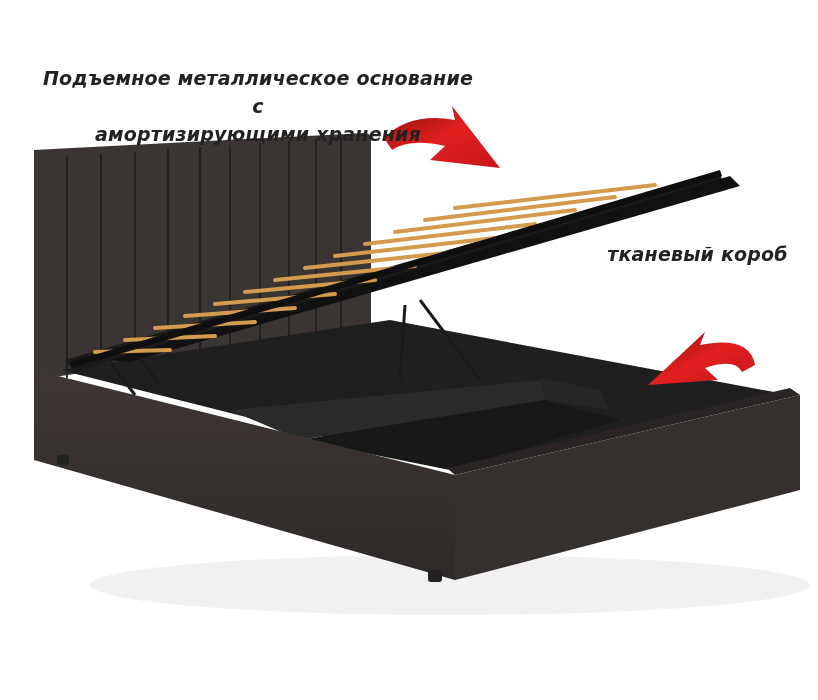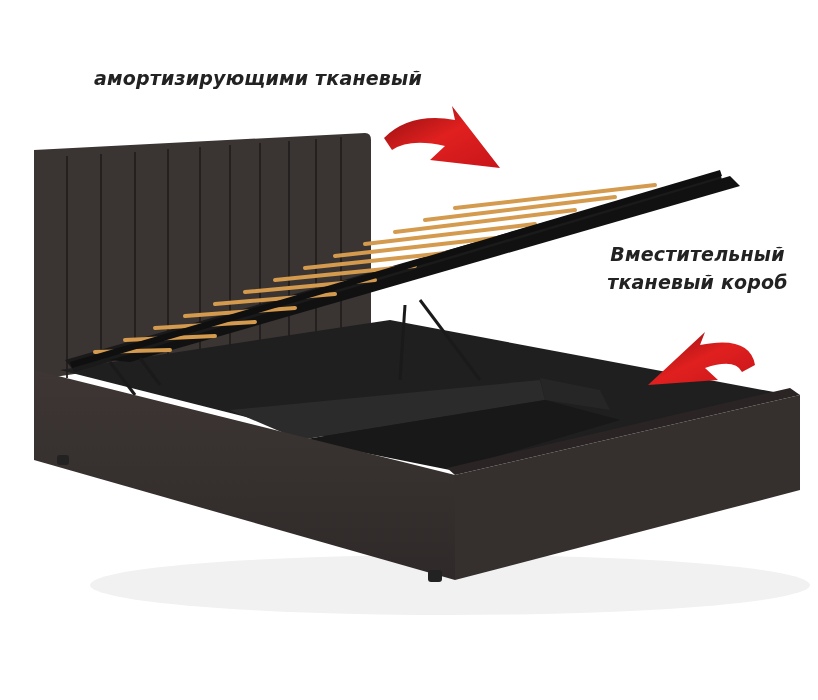--- a/index.html
+++ b/index.html
@@ -89,19 +89,19 @@
   <g>
     <path d="M384 138 Q410 112 455 120 L452 106 L500 168 L430 160 L445 146 Q410 138 392 150 Z" fill="url(#arrowGrad)"></path>
   </g>
 
   <g>
     <path d="M755 365 Q750 335 700 345 L705 332 L648 385 L718 380 L705 368 Q735 358 742 372 Z" fill="url(#arrowGrad)"></path>
   </g>
 </svg>
 
 <div class="caption" id="cap1">
-  <div>амортизирующими тканевый</div>
+  <div>Подъемное металлическое основание с</div>
+  <div>амортизирующими хранения</div>
 </div>
 
 <div class="caption" id="cap2">
-  <div>Вместительный</div>
   <div>тканевый короб</div>
 </div>
 
 </body></html>

